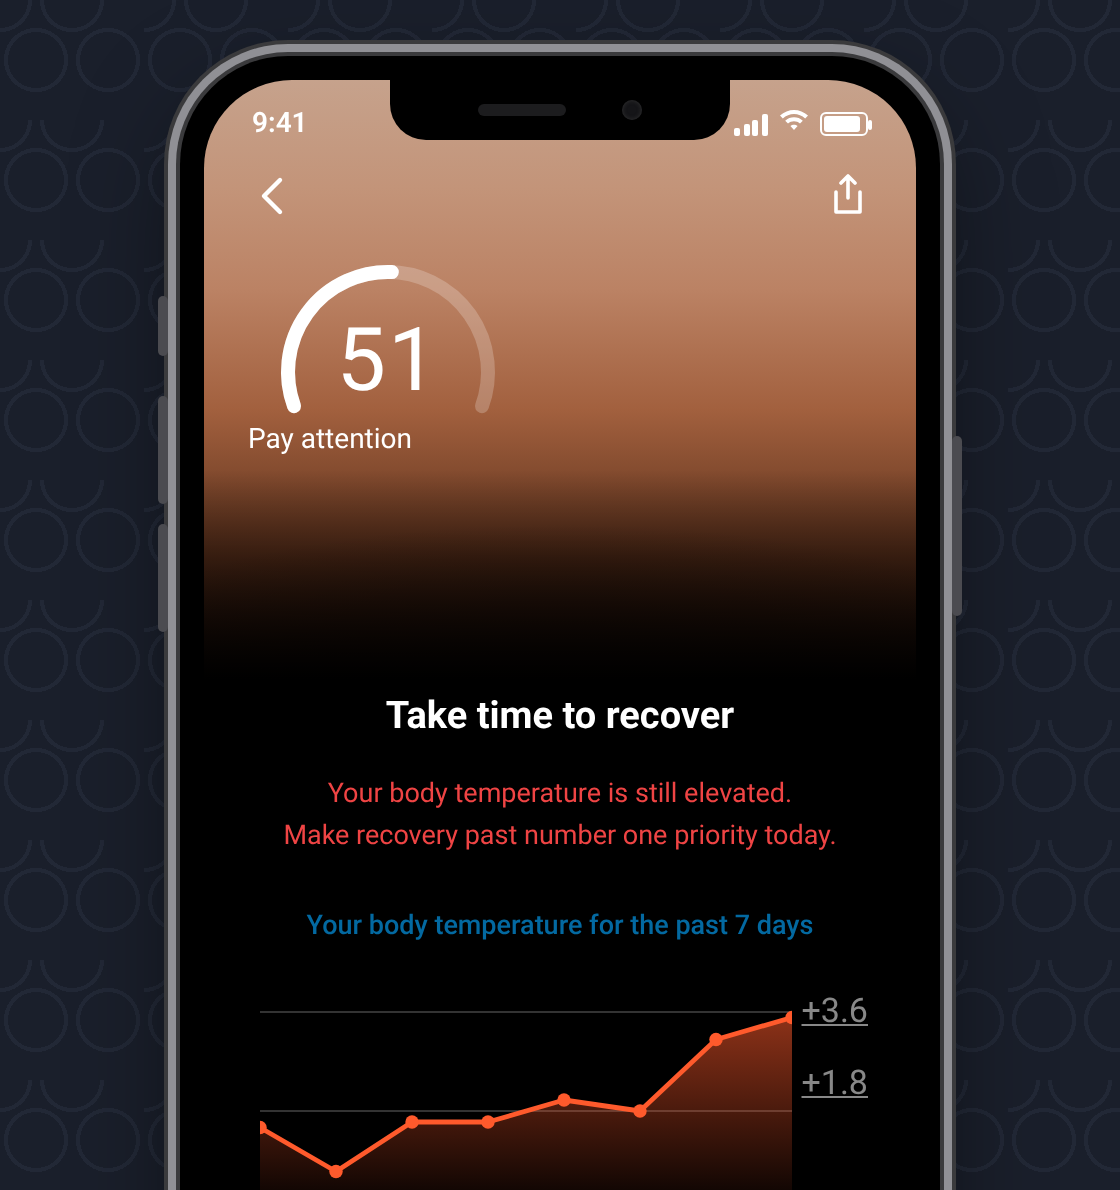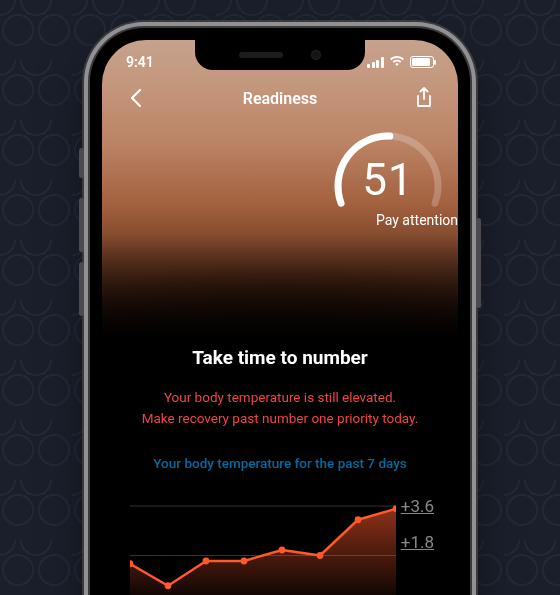--- a/index.html
+++ b/index.html
@@ -90,21 +90,21 @@
   .battery-icon::after { content:""; position:absolute; right:-3px; top:3px; width:2px; height:5px; background:#fff; border-radius:1px; }
   .battery-fill { position:absolute; left:1px; top:1px; bottom:1px; width:18px; background:#fff; border-radius:1.5px; }
 
   .nav-bar {
     display:flex; justify-content:space-between; align-items:center;
     padding: 14px 20px 0 20px;
   }
   .nav-back, .nav-share { width:28px; height:28px; display:flex; align-items:center; justify-content:center; color:#fff; cursor:pointer; }
   .nav-title { font-size:16px; font-weight:600; }
 
-  .gauge-wrap { display:flex; flex-direction:column; align-items:flex-end; margin-top:4px; }
+  .gauge-wrap { display:flex; flex-direction:column; align-items:flex-start; margin-top:4px;margin-left:22px; }
   .gauge { position:relative; width:140px; height:100px; }
   .gauge svg { position:absolute; top:0; left:0; }
   .gauge-score {
     position:absolute; left:0; right:0; top:38px;
     text-align:center; font-size:44px; font-weight:400; letter-spacing:1px;
   }
   .gauge-label { font-size:14px; margin-top:-4px; font-weight:400; }
 
   .body-section { padding: 0 22px; color:#fff; text-align:center; }
   .heading { font-size:19px; font-weight:700; margin-top:6px; }
@@ -161,21 +161,20 @@
             </span>
         </div>
       </div>
 
       <div class="nav-bar">
         <div class="nav-back">
           <svg width="14" height="20" viewBox="0 0 14 20">
               <path d="M11 2 L3 10 L11 18" stroke="#fff" stroke-width="2.2" fill="none" stroke-linecap="round" stroke-linejoin="round"></path>
             </svg>
         </div>
-        <div class="nav-title">Readiness</div>
         <div class="nav-share">
           <svg width="18" height="22" viewBox="0 0 18 22">
             <path d="M9 1 L9 12 M9 1 L5.5 4.5 M9 1 L12.5 4.5" stroke="#fff" stroke-width="1.8" fill="none" stroke-linecap="round" stroke-linejoin="round"></path>
             <path d="M3 9 L3 19 L15 19 L15 9" stroke="#fff" stroke-width="1.8" fill="none" stroke-linecap="round" stroke-linejoin="round"></path>
           </svg>
         </div>
       </div>
 
       <div class="gauge-wrap">
         <div class="gauge">
@@ -183,21 +182,21 @@
             <path id="gauge-track" d="M 23.02 87.10 A 50 50 0 1 1 116.98 87.10" stroke="rgba(255,255,255,0.22)" stroke-width="7" fill="none" stroke-linecap="round"></path>
             <path id="gauge-fill" d="M 23.02 87.10 A 50 50 0 0 1 71.92 20.04" stroke="#ffffff" stroke-width="7" fill="none" stroke-linecap="round"></path>
           </svg>
           <div class="gauge-score">51</div>
         </div>
         <div class="gauge-label">Pay attention</div>
       </div>
     </div>
 
     <div class="body-section">
-      <div class="heading">Take time to number</div>
+      <div class="heading">Take time to recover</div>
       <div class="desc">
         <span>Your body temperature is still elevated.</span><br>
         <span>Make recovery past number one priority today.</span>
       </div>
       <div class="chart-title">Your body temperature for the past 7 days</div>
 
       <div class="chart">
         <div class="chart-plot">
           <svg id="chart-svg" width="100%" height="100%" viewBox="0 0 270 110" preserveAspectRatio="none">
             <defs>

